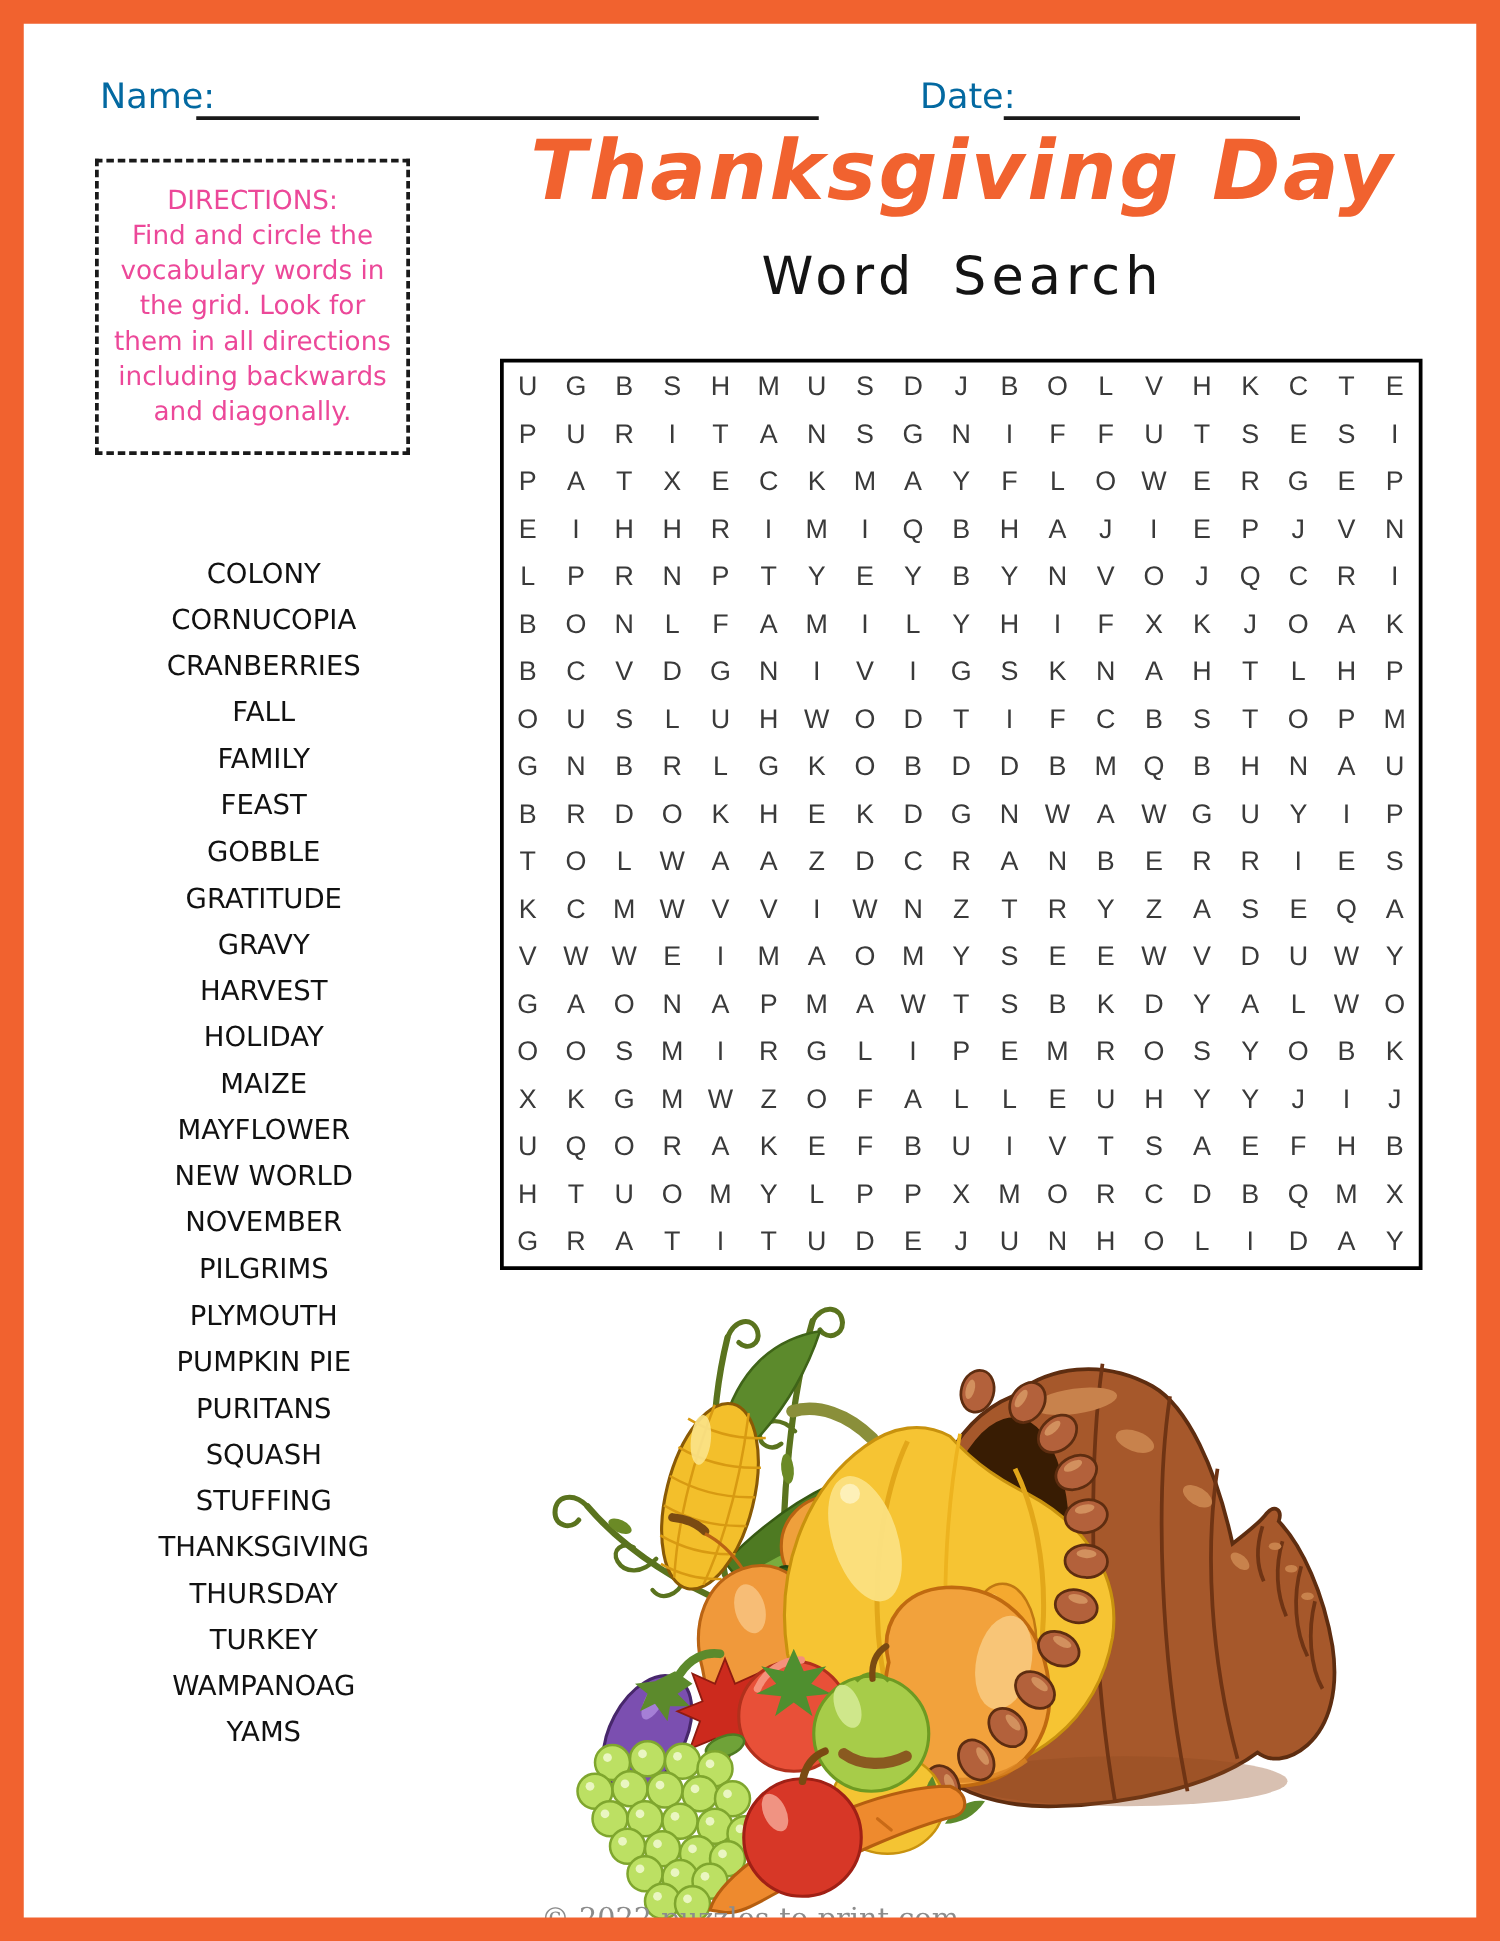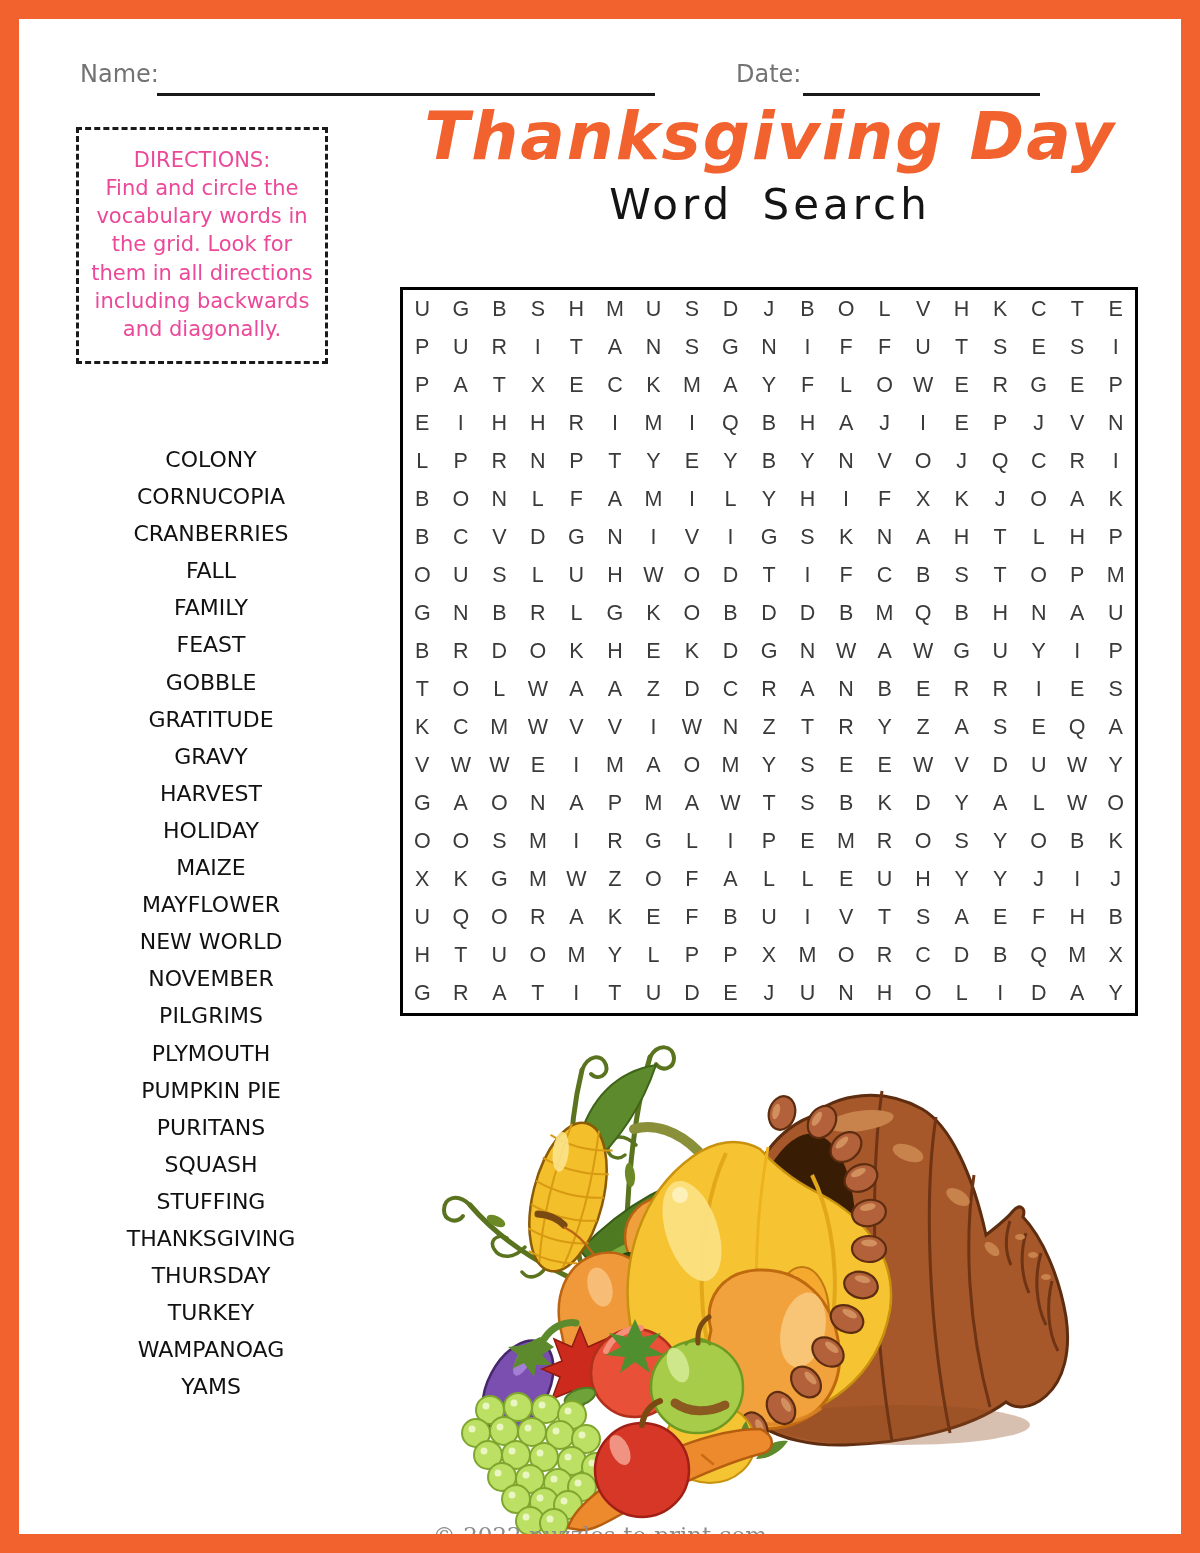--- a/index.html
+++ b/index.html
@@ -1,27 +1,27 @@
 <!DOCTYPE html>
 <html><head>
 <meta charset="utf-8">
 <style>
   html,body{margin:0;padding:0;}
   body{width:1200px;height:1553px;position:relative;background:#ffffff;
        font-family:"DejaVu Sans",sans-serif;overflow:hidden;}
   .frame{position:absolute;inset:0;border:19px solid #F1622F;box-sizing:border-box;z-index:50;}
-  .hdr-label{position:absolute;font-size:24px;color:#737373;text-align:center;}
+  .hdr-label{position:absolute;font-size:28px;color:#0369a1;text-align:center;}
   .hdr-line{position:absolute;height:0;border-bottom:3px solid #1a1a1a;}
   #name-label{left:80px;top:60px;}
   #name-line{left:157px;top:93px;width:498px;}
   #date-label{left:736px;top:60px;}
   #date-line{left:803px;top:93px;width:237px;}
   .title{position:absolute;left:390px;top:98px;width:760px;text-align:center;
          font-weight:bold;font-size:66px;letter-spacing:2px;color:#F1622F;font-style:italic;}
-  .subtitle{position:absolute;left:390px;top:180px;width:760px;text-align:center;
+  .subtitle{position:absolute;left:390px;top:196px;width:760px;text-align:center;
          font-size:42px;letter-spacing:4px;word-spacing:12px;color:#141414;}
   .directions{position:absolute;left:76px;top:127px;width:252px;box-sizing:border-box;
          border:3px dashed #1a1a1a;padding:16px 8px 18px 8px;text-align:center;
          font-size:21px;line-height:1.34;color:#ec4899;}
   .directions .dhead{margin-bottom:0px;}
   .word-list{position:absolute;left:74px;top:441px;width:274px;text-align:center;
          font-size:22px;color:#111;}
   .word-list .w{line-height:37.1px;white-space:nowrap;}
   .grid{position:absolute;left:400px;top:287px;width:738px;height:729px;box-sizing:border-box;
         border:3px solid #000;display:grid;

